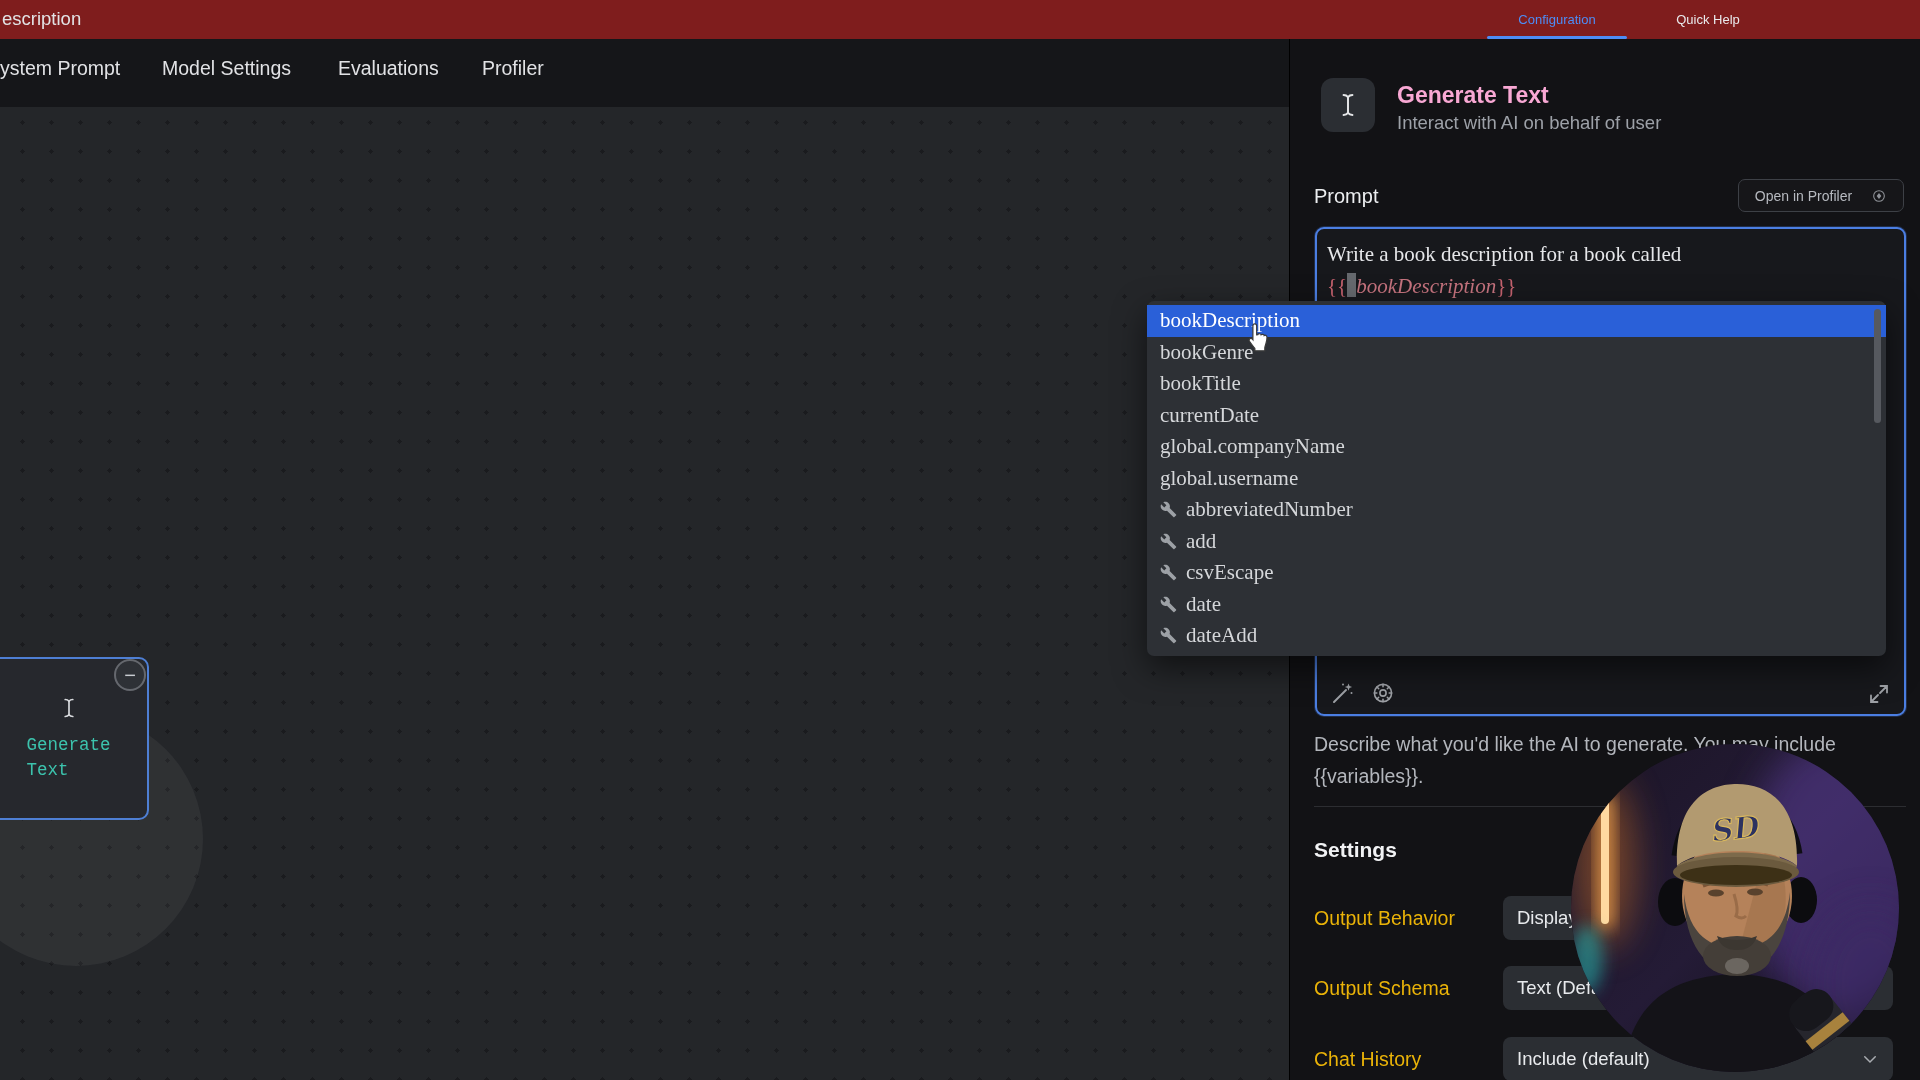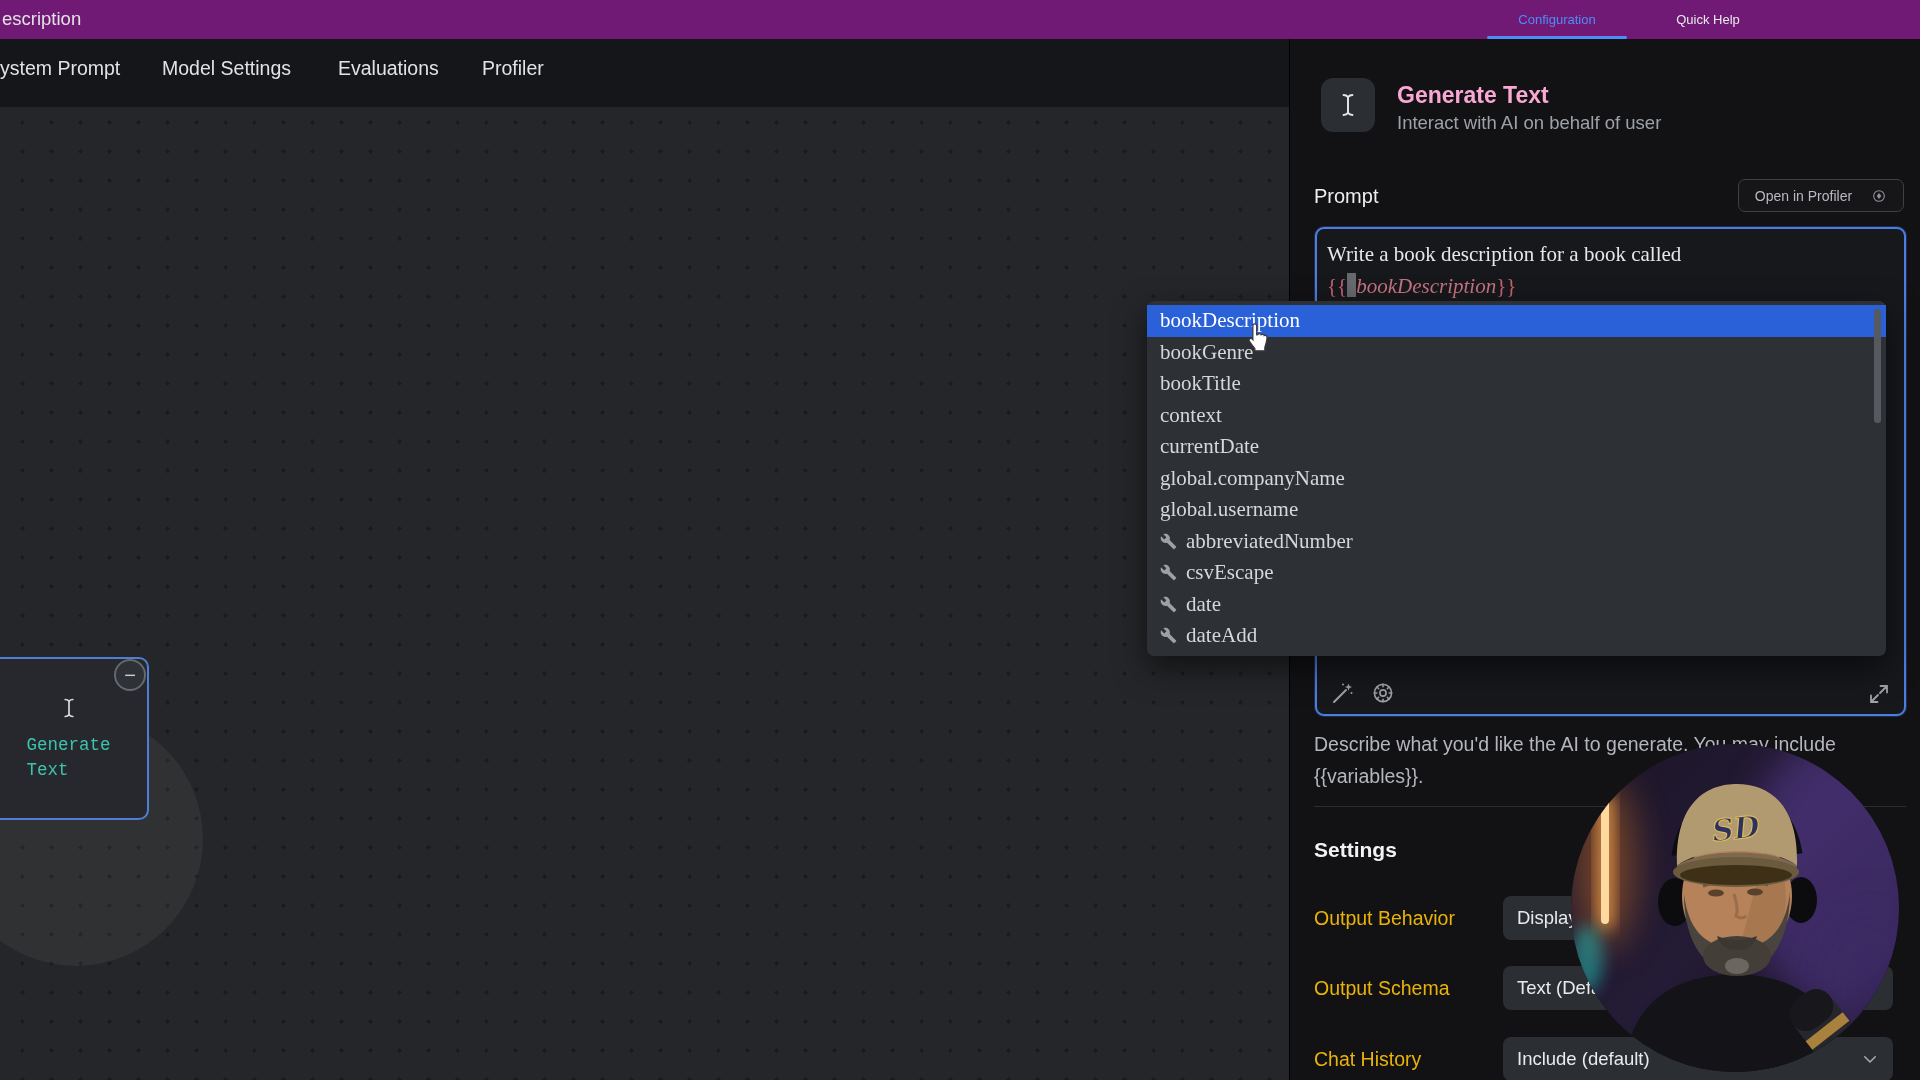--- a/index.html
+++ b/index.html
@@ -1,21 +1,21 @@
 <!DOCTYPE html>
 <html><head>
 <meta charset="utf-8">
 <style>
   *{margin:0;padding:0;box-sizing:border-box}
   html,body{width:1920px;height:1080px;overflow:hidden;background:#0c0c0e;
     font-family:"Liberation Sans","DejaVu Sans",sans-serif;}
   .mono{font-family:Liberation Serif, serif;}
 
   
-  .topbar{position:absolute;left:0;top:0;width:1920px;height:39px;background:#701a75;z-index:10;}
+  .topbar{position:absolute;left:0;top:0;width:1920px;height:39px;background:#7f1d1d;z-index:10;}
   .partial-tab{position:absolute;left:2px;top:8px;font-size:18.5px;color:#e2e3e5;white-space:nowrap;}
   .ptab{position:absolute;top:0;height:39px;display:flex;align-items:center;justify-content:center;font-size:13px;cursor:default;}
   .ptab.cfg{left:1489px;width:136px;color:#4d8df6;}
   .cfg-underline{position:absolute;left:1487px;top:36px;width:140px;height:3px;background:#4d8df6;border-radius:2px;}
   .ptab.qh{left:1650px;width:116px;color:#e9eaec;}
 
   
   .tabbar{position:absolute;left:0;top:39px;width:1289px;height:68px;background:#151619;z-index:9;}
   .navtab{position:absolute;top:0;height:59px;display:flex;align-items:center;font-size:19.5px;color:#e1e2e5;white-space:nowrap;}
   .n1{left:0}.n2{left:162px}.n3{left:338px}.n4{left:482px}
@@ -193,36 +193,39 @@
   <div class="dd-row sel mono">
       <span>bookDescription</span>
     </div>
   <div class="dd-row mono">
       <span>bookGenre</span>
     </div>
   <div class="dd-row mono">
       <span>bookTitle</span>
     </div>
   <div class="dd-row mono">
-      <span>context</span>
-    </div>
-  <div class="dd-row mono">
       <span>currentDate</span>
     </div>
   <div class="dd-row mono">
       <span>global.companyName</span>
     </div>
   <div class="dd-row mono">
       <span>global.username</span>
     </div>
   <div class="dd-row mono">
     <svg width="17" height="17" viewBox="0 0 24 24" fill="#9da1a6">
         <path d="M22.7 19l-9.1-9.1c.9-2.3.4-5-1.5-6.9-2-2-5-2.4-7.4-1.3L9 6 6 9 1.6 4.7C.4 7.1.9 10.1 2.9 12.1c1.9 1.9 4.6 2.4 6.9 1.5l9.1 9.1c.4.4 1 .4 1.4 0l2.3-2.3c.5-.4.5-1 .1-1.4z"></path>
       </svg>
     <span>abbreviatedNumber</span>
+  </div>
+  <div class="dd-row mono">
+    <svg width="17" height="17" viewBox="0 0 24 24" fill="#9da1a6">
+        <path d="M22.7 19l-9.1-9.1c.9-2.3.4-5-1.5-6.9-2-2-5-2.4-7.4-1.3L9 6 6 9 1.6 4.7C.4 7.1.9 10.1 2.9 12.1c1.9 1.9 4.6 2.4 6.9 1.5l9.1 9.1c.4.4 1 .4 1.4 0l2.3-2.3c.5-.4.5-1 .1-1.4z"></path>
+      </svg>
+    <span>add</span>
   </div>
   <div class="dd-row mono">
     <svg width="17" height="17" viewBox="0 0 24 24" fill="#9da1a6">
         <path d="M22.7 19l-9.1-9.1c.9-2.3.4-5-1.5-6.9-2-2-5-2.4-7.4-1.3L9 6 6 9 1.6 4.7C.4 7.1.9 10.1 2.9 12.1c1.9 1.9 4.6 2.4 6.9 1.5l9.1 9.1c.4.4 1 .4 1.4 0l2.3-2.3c.5-.4.5-1 .1-1.4z"></path>
       </svg>
     <span>csvEscape</span>
   </div>
   <div class="dd-row mono">
     <svg width="17" height="17" viewBox="0 0 24 24" fill="#9da1a6">
         <path d="M22.7 19l-9.1-9.1c.9-2.3.4-5-1.5-6.9-2-2-5-2.4-7.4-1.3L9 6 6 9 1.6 4.7C.4 7.1.9 10.1 2.9 12.1c1.9 1.9 4.6 2.4 6.9 1.5l9.1 9.1c.4.4 1 .4 1.4 0l2.3-2.3c.5-.4.5-1 .1-1.4z"></path>

